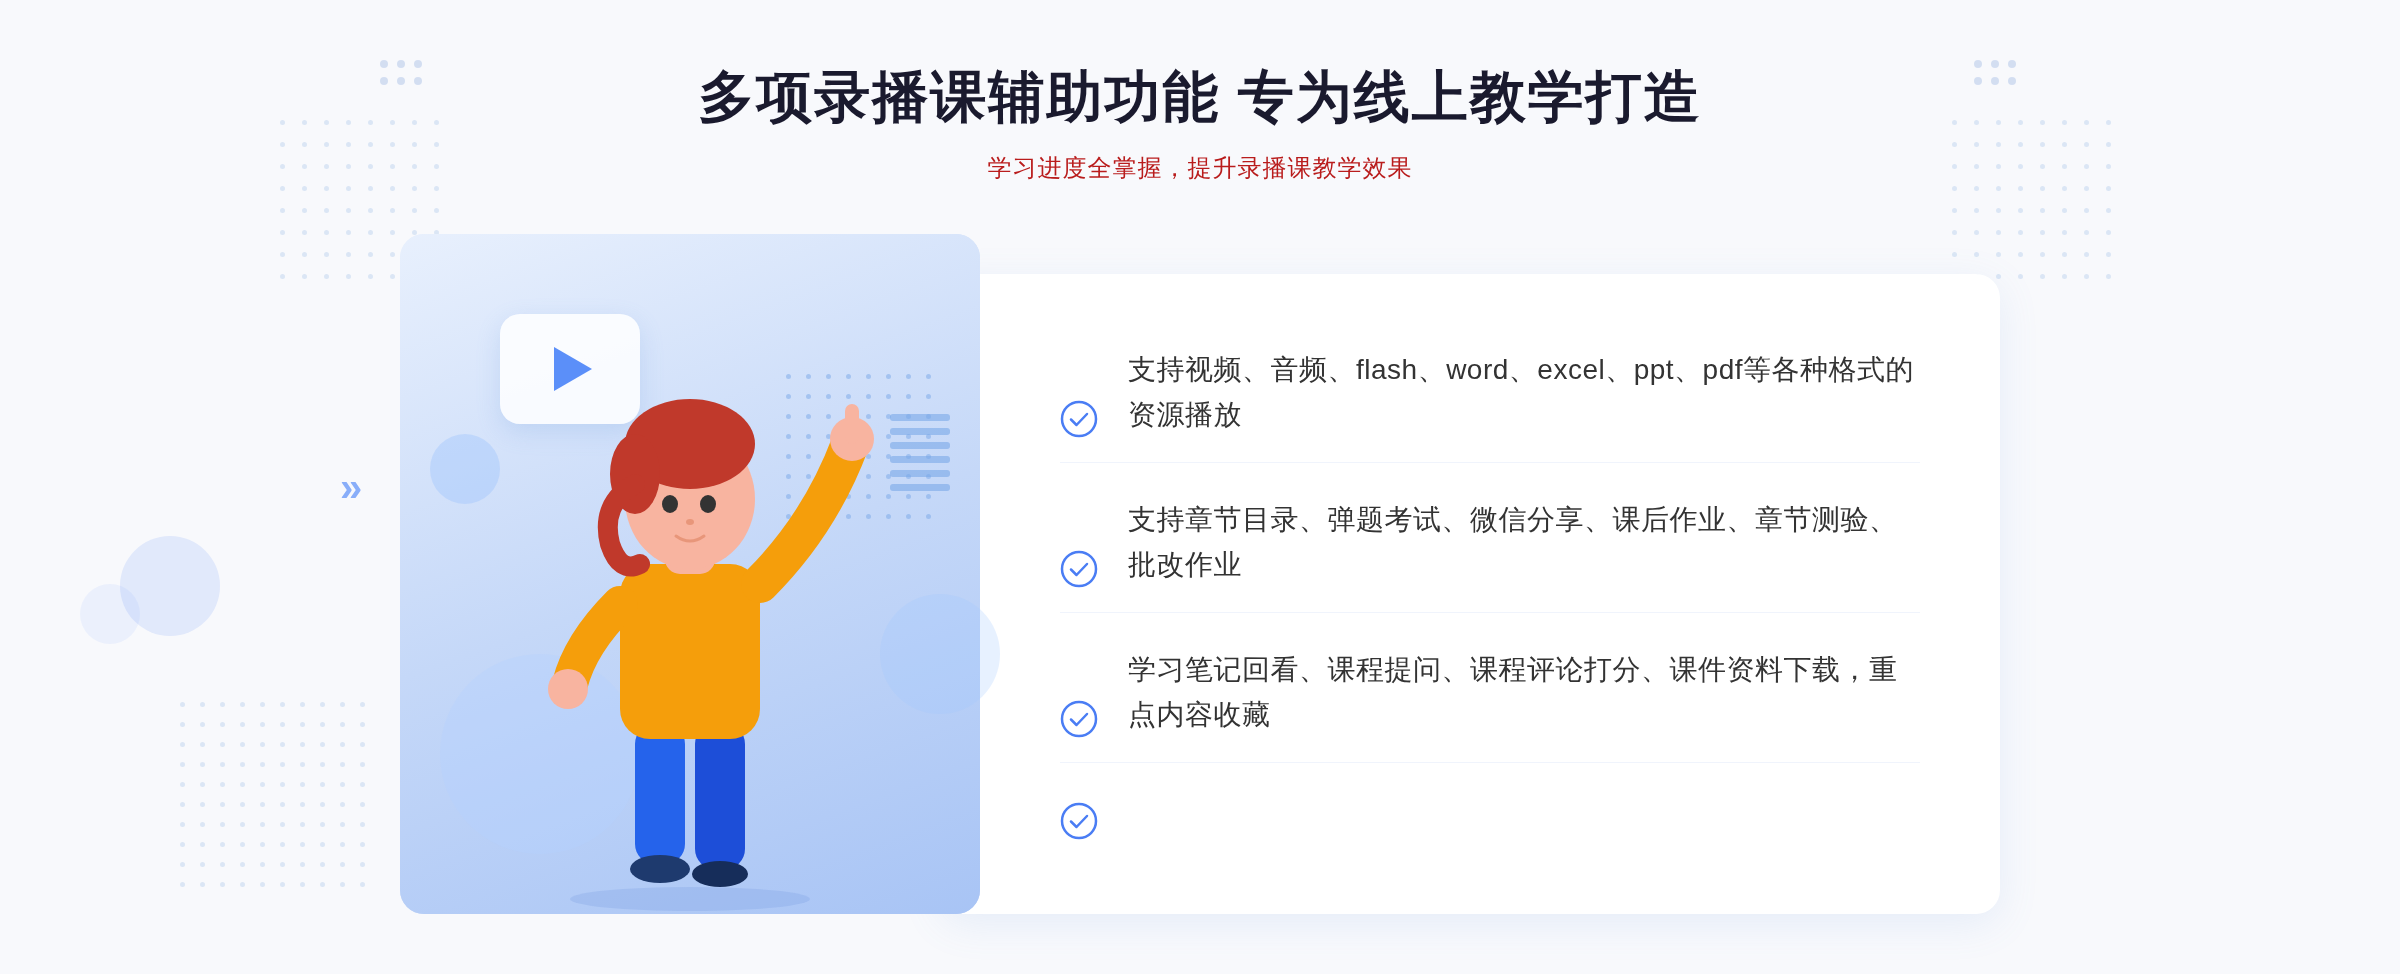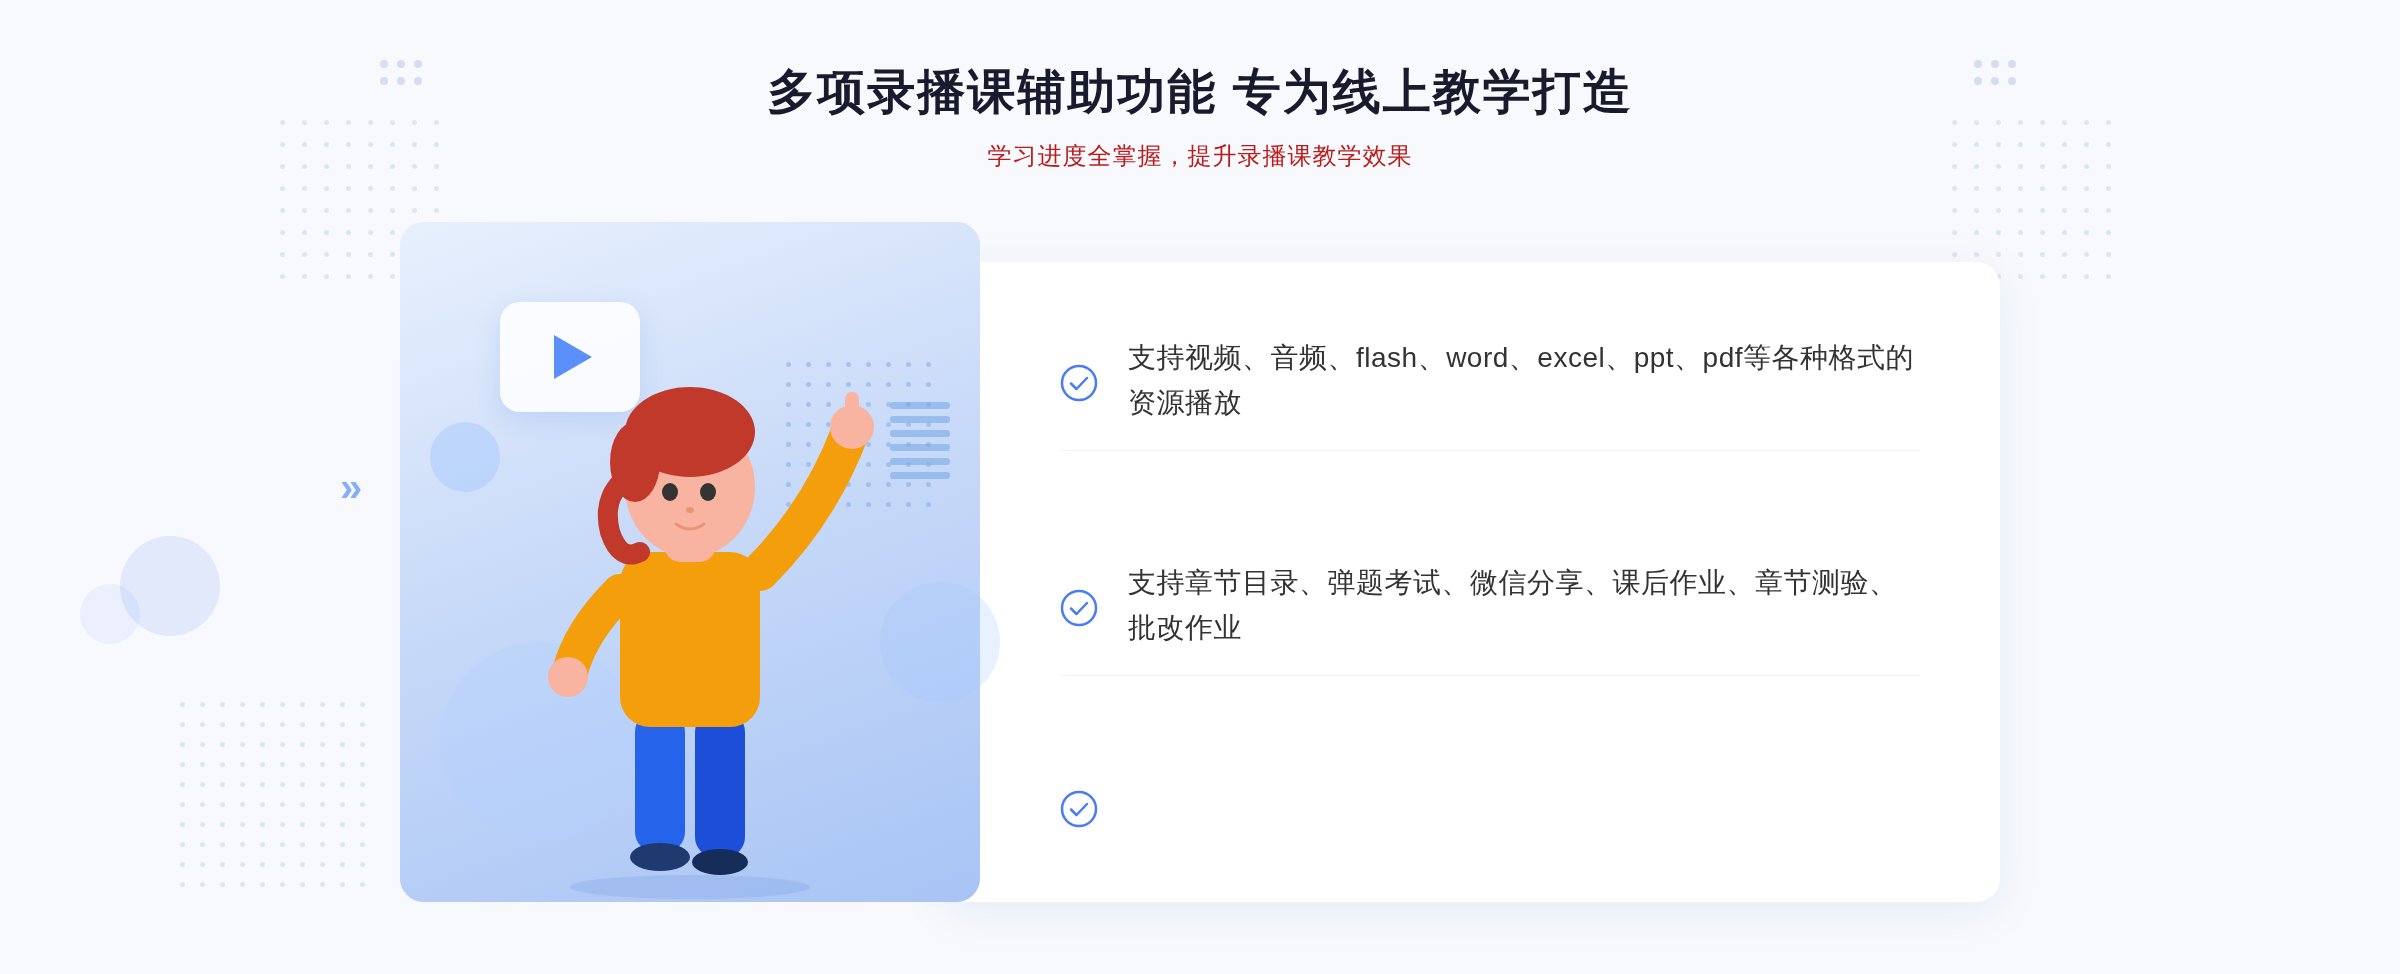--- a/index.html
+++ b/index.html
@@ -74,21 +74,21 @@
 
     .header-title-row {
       display: flex;
       align-items: center;
       justify-content: center;
       gap: 20px;
       margin-bottom: 16px;
     }
 
     .main-title {
-      font-size: 48px;
+      font-size: 56px;
       font-weight: 700;
       color: #1a1a2e;
       letter-spacing: 2px;
     }
 
     .sub-title {
       font-size: 24px;
       color: #b91c1c;
       font-weight: 400;
       letter-spacing: 1px;
@@ -252,21 +252,21 @@
       left: 0;
       top: 50px;
       bottom: 50px;
       width: 8px;
       background: linear-gradient(180deg, #4a7df4 0%, #2563eb 100%);
       border-radius: 0 4px 4px 0;
     }
 
     .feature-item {
       display: flex;
-      align-items: center;
+      align-items: flex-end;
       gap: 30px;
       padding: 24px 0;
     }
 
     .feature-item:not(:last-child) {
       border-bottom: 1px solid #f0f4fc;
     }
 
     .check-icon {
       width: 38px;
@@ -770,20 +770,29 @@
       <div class="feature-item">
         <div class="check-icon">
           <svg viewBox="0 0 38 38" fill="none" xmlns="http://www.w3.org/2000/svg">
             <circle cx="19" cy="19" r="17" stroke="#4a7df4" stroke-width="2.5"></circle>
             <path d="M11 19.5L16.5 25L27 14" stroke="#4a7df4" stroke-width="2.5" stroke-linecap="round" stroke-linejoin="round"></path>
           </svg>
         </div>
         <span class="feature-text">支持章节目录、弹题考试、微信分享、课后作业、章节测验、批改作业</span>
       </div>
 
+      <div class="feature-item">
+        <div class="check-icon">
+          <svg viewBox="0 0 38 38" fill="none" xmlns="http://www.w3.org/2000/svg">
+            <circle cx="19" cy="19" r="17" stroke="#4a7df4" stroke-width="2.5"></circle>
+            <path d="M11 19.5L16.5 25L27 14" stroke="#4a7df4" stroke-width="2.5" stroke-linecap="round" stroke-linejoin="round"></path>
+          </svg>
+        </div>
+        <span class="feature-text">学习笔记回看、课程提问、课程评论打分、课件资料下载，重点内容收藏</span>
+      </div>
 
       <div class="feature-item">
         <div class="check-icon">
           <svg viewBox="0 0 38 38" fill="none" xmlns="http://www.w3.org/2000/svg">
             <circle cx="19" cy="19" r="17" stroke="#4a7df4" stroke-width="2.5"></circle>
             <path d="M11 19.5L16.5 25L27 14" stroke="#4a7df4" stroke-width="2.5" stroke-linecap="round" stroke-linejoin="round"></path>
           </svg>
         </div>
       </div>
     </div>

